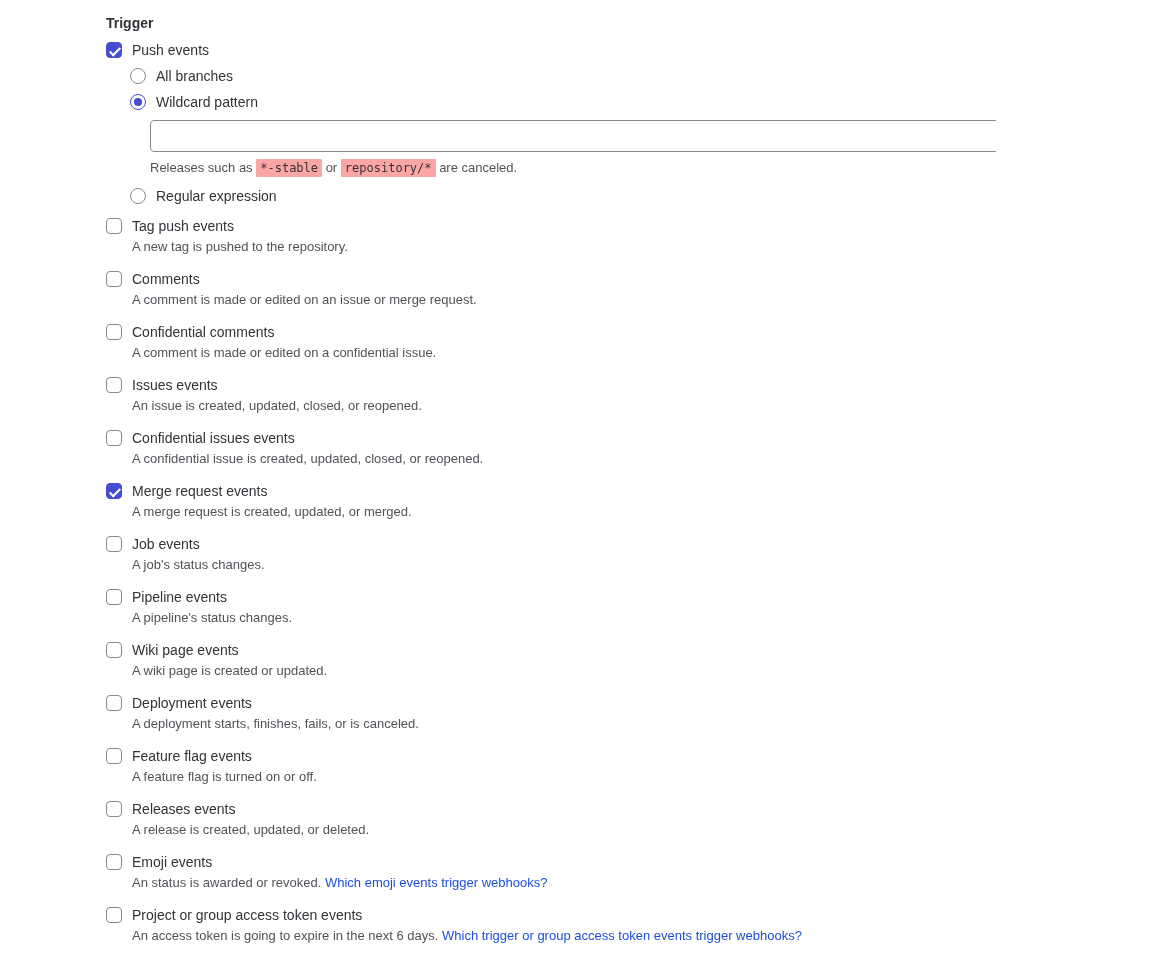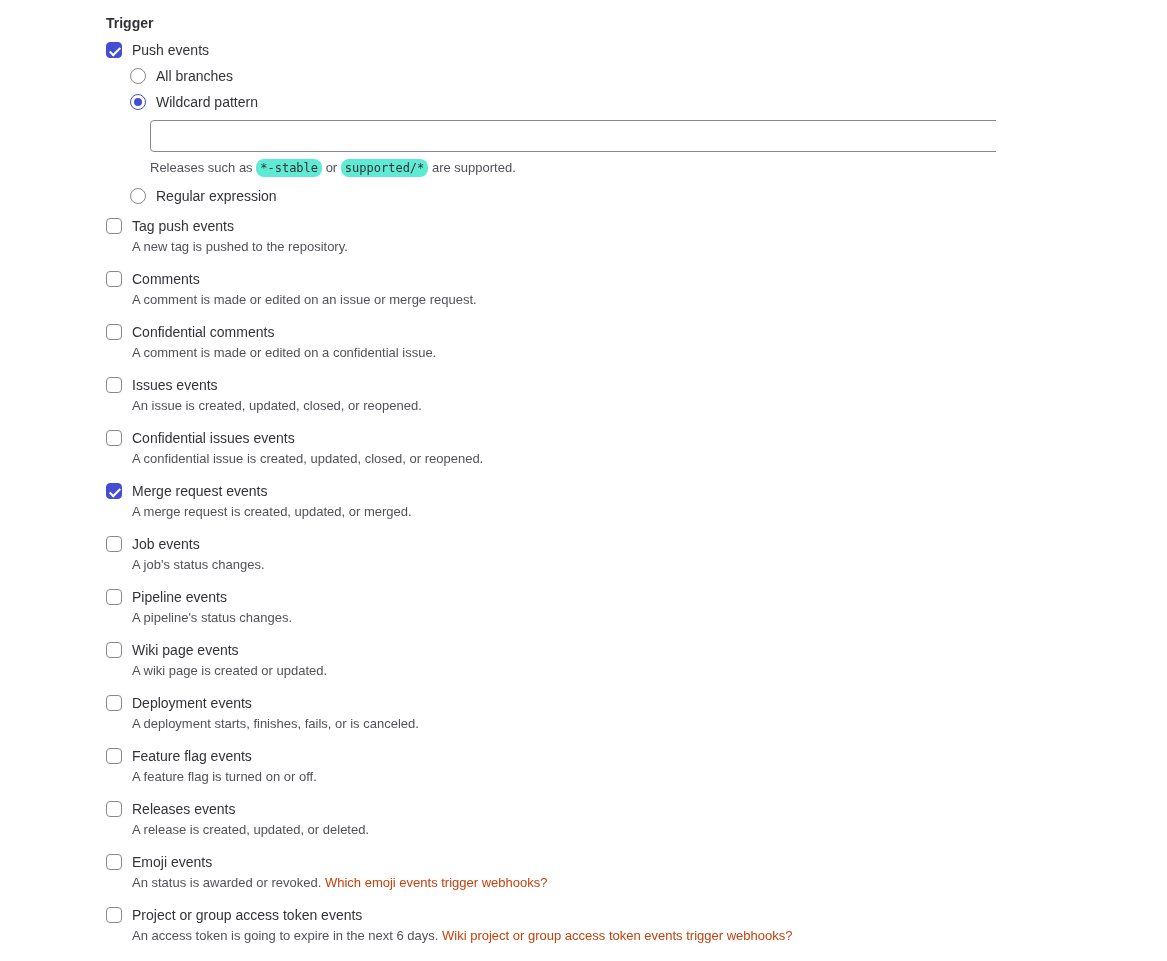--- a/index.html
+++ b/index.html
@@ -77,21 +77,21 @@
     color: #333238;
   }
   .help-text {
     display: block;
     font-size: 13px;
     line-height: 20px;
     color: #535158;
     margin-top: 1px;
   }
   .help-text a {
-    color: #c2410c;
+    color: #1d4ed8;
     text-decoration: none;
   }
 
   
   .radio-group {
     margin-top: 6px;
     margin-left: 24px;
   }
   .radio-row {
     position: relative;
@@ -148,22 +148,22 @@
   .wildcard-help {
     margin-top: 6px;
     margin-left: 20px;
     font-size: 13px;
     line-height: 20px;
     color: #535158;
   }
   code.inline-code {
     font-family: "DejaVu Sans Mono", monospace;
     font-size: 12px;
-    background: #5eead4;
-    border-radius: 8px;
+    background: #fca5a5;
+    border-radius: 1px;
     padding: 2px 4px;
     color: #333238;
   }
   .checkbox-list {
     margin-top: 10px;
   }
   .checkbox-list .check-row {
     margin-top: 0;
     margin-bottom: 12px;
   }
@@ -191,21 +191,21 @@
       <div class="radio-row">
         <span class="rbox selected"></span>
         <span class="radio-label">Wildcard pattern</span>
       </div>
 
       <div class="wildcard-input-wrap">
         <input class="wildcard-input" type="text" placeholder="" style="">
       </div>
 
       <div class="wildcard-help">
-        <span>Releases such as </span><code class="inline-code">*-stable</code><span> or </span><code class="inline-code">supported/*</code><span> are supported.</span>
+        <span>Releases such as </span><code class="inline-code">*-stable</code><span> or </span><code class="inline-code">repository/*</code><span> are canceled.</span>
       </div>
 
       <div class="radio-row" style="margin-top:8px;">
         <span class="rbox"></span>
         <span class="radio-label">Regular expression</span>
       </div>
 
     </div>
 
     <div class="checkbox-list">
@@ -284,19 +284,19 @@
 
       <div class="check-row">
         <span class="cbox"></span>
         <span class="check-label">Emoji events</span>
         <span class="help-text"><span>An status is awarded or revoked. </span><a href="#">Which emoji events trigger webhooks?</a></span>
       </div>
 
       <div class="check-row">
         <span class="cbox"></span>
         <span class="check-label">Project or group access token events</span>
-        <span class="help-text"><span>An access token is going to expire in the next 6 days. </span><a href="#">Wiki project or group access token events trigger webhooks?</a></span>
+        <span class="help-text"><span>An access token is going to expire in the next 6 days. </span><a href="#">Which trigger or group access token events trigger webhooks?</a></span>
       </div>
 
     </div>
 
   </div>
 </div>
 
 </body></html>

